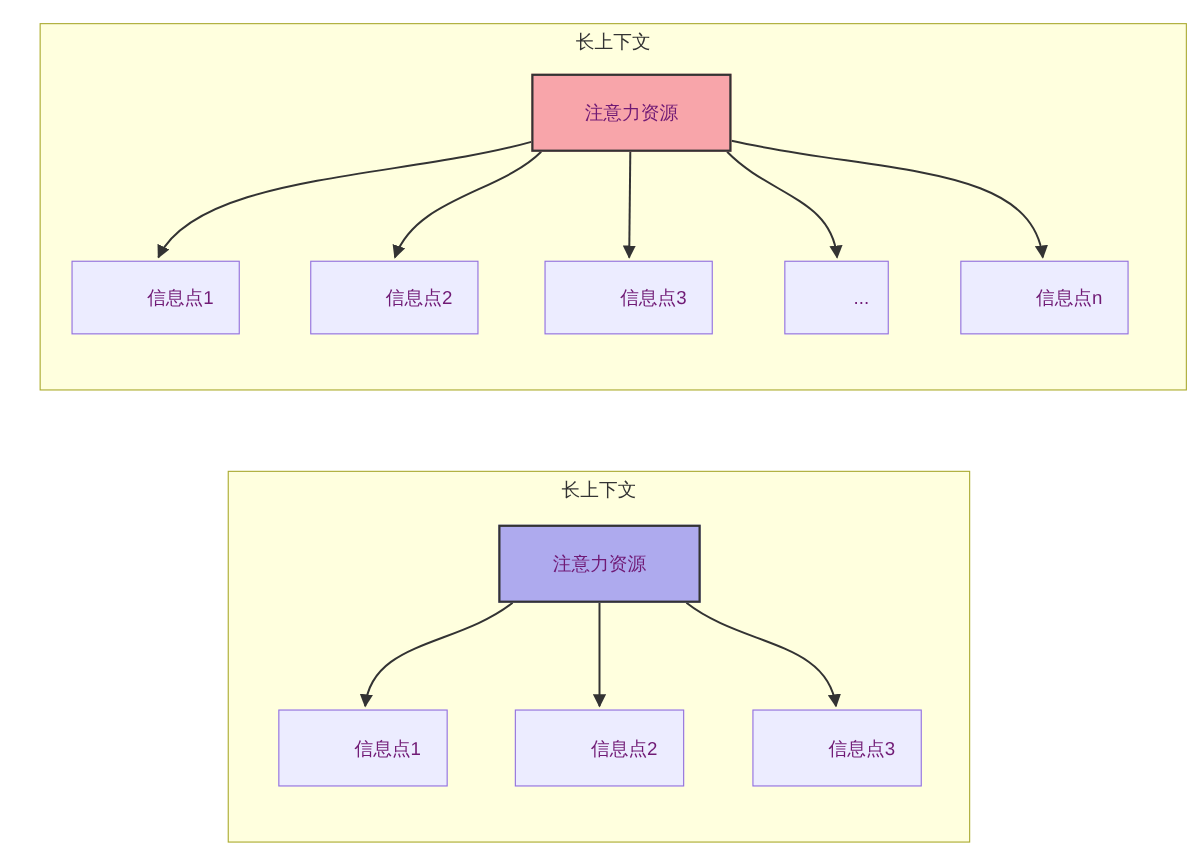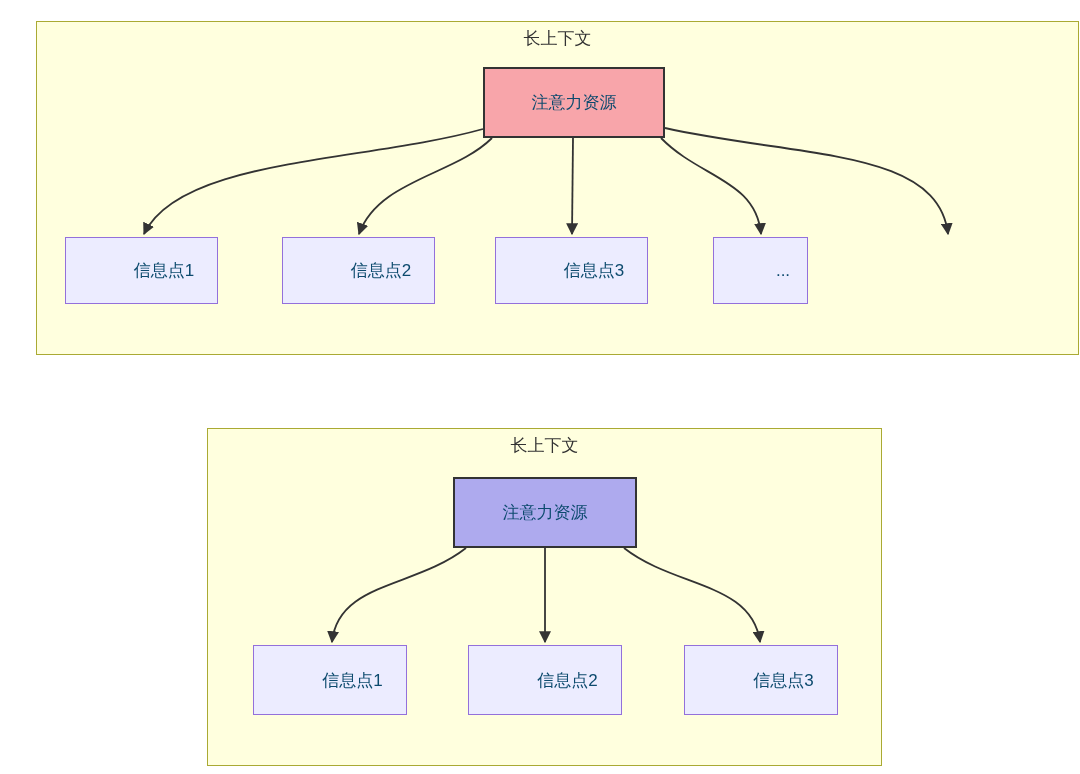--- a/index.html
+++ b/index.html
@@ -33,21 +33,21 @@
     line-height: 1.25;
     color: #333333;
   }
   .node {
     position: absolute;
     box-sizing: border-box;
     display: flex;
     align-items: center;
     justify-content: center;
     font-size: 17px;
-    color: #0c4a6e;
+    color: #701a75;
     white-space: nowrap;
   }
   .attention {
     border: 2px solid #333333;
     z-index: 3;
   }
   .attention-long  { left: 483px; top: 67px;  width: 182px; height: 71px; background: #f8a5aa; }
   .attention-short { left: 453px; top: 477px; width: 184px; height: 71px; background: #aeaaee; }
   .info {
     background: #ececff;
@@ -107,19 +107,20 @@
     <path class="edge" d="M466,548 C415,588 338,582 332,642" marker-end="url(#arrowhead)"></path>
     <path class="edge" d="M545,548 L545,642" marker-end="url(#arrowhead)"></path>
     <path class="edge" d="M624,548 C675,588 752,582 760,642" marker-end="url(#arrowhead)"></path>
   </svg>
 
   <div class="node attention attention-long" style="background-color: rgb(248, 165, 170);">注意力资源</div>
   <div class="node info trow tn1">信息点1</div>
   <div class="node info trow tn2">信息点2</div>
   <div class="node info trow tn3">信息点3</div>
   <div class="node info trow tnd">...</div>
+  <div class="node info trow tnn">信息点n</div>
 
   <div class="node attention attention-short" style="background-color: rgb(174, 170, 238);">注意力资源</div>
   <div class="node info brow bn1">信息点1</div>
   <div class="node info brow bn2">信息点2</div>
   <div class="node info brow bn3">信息点3</div>
 
 </div>
 
 </body></html>

